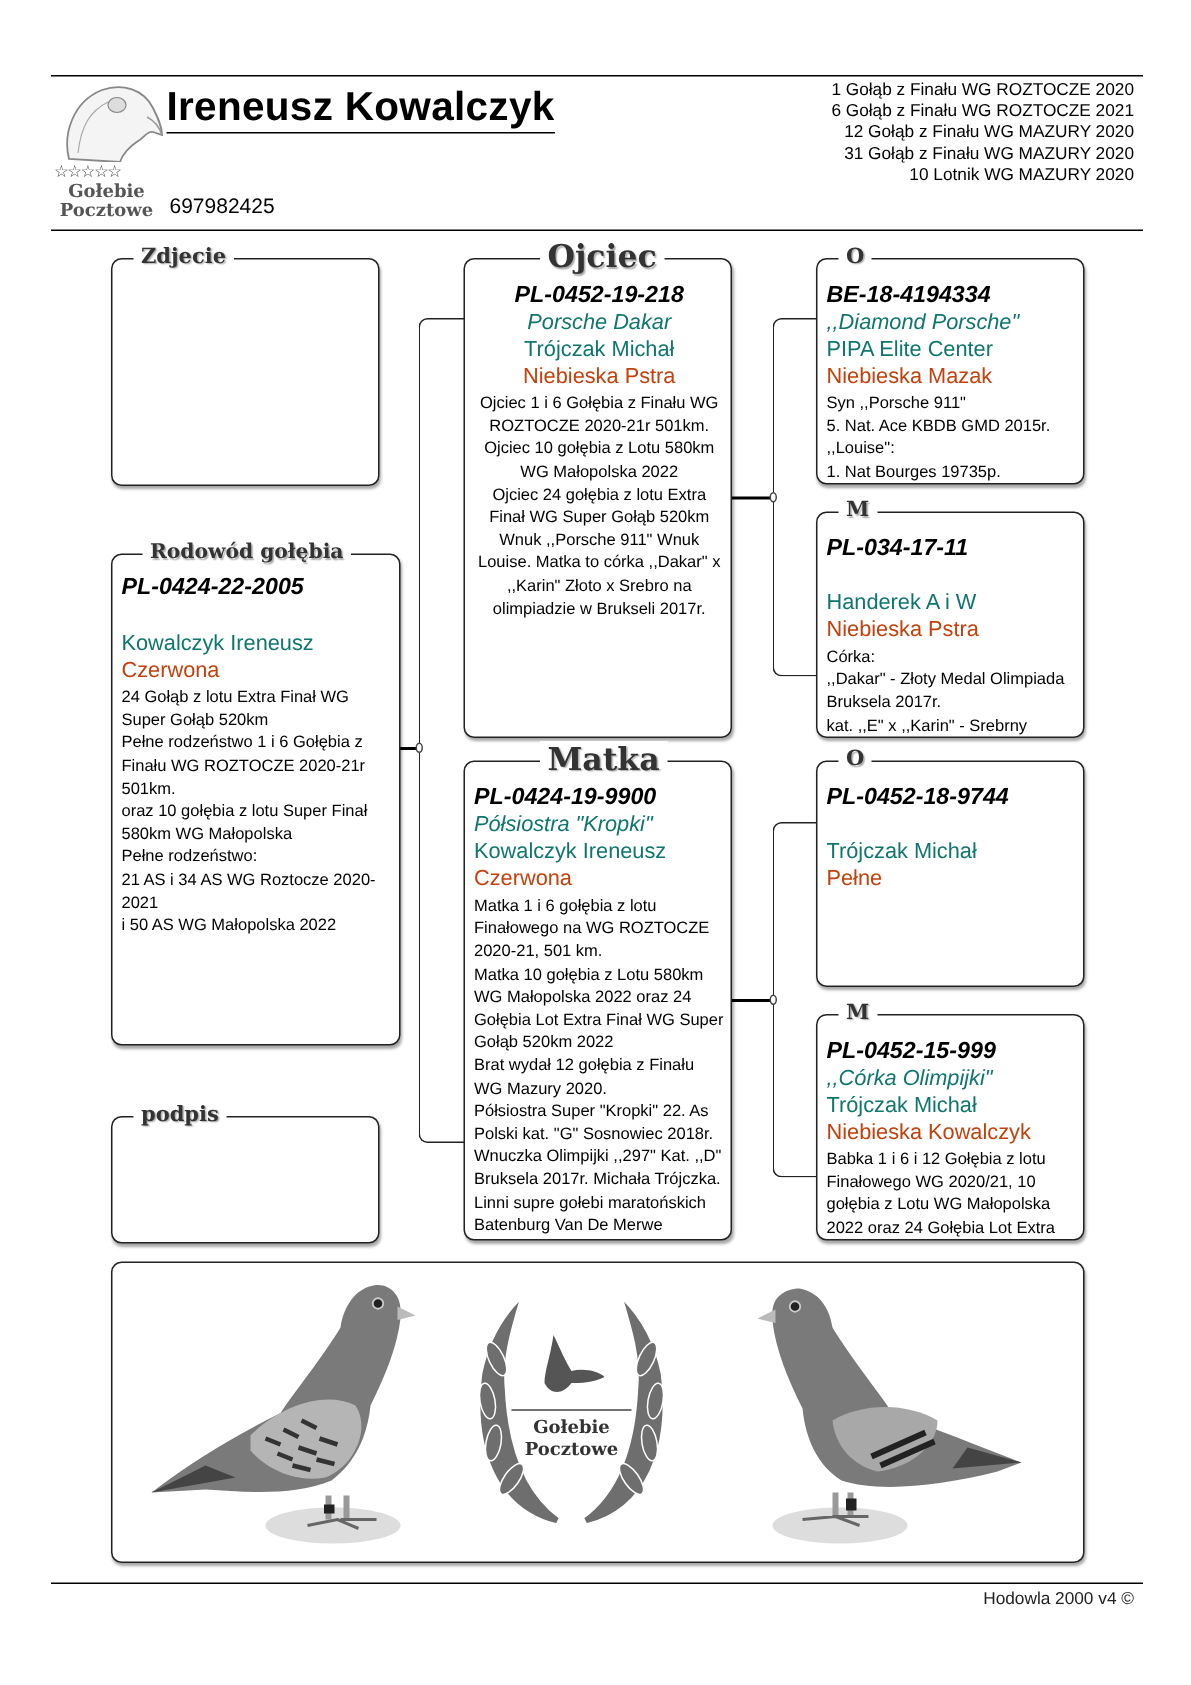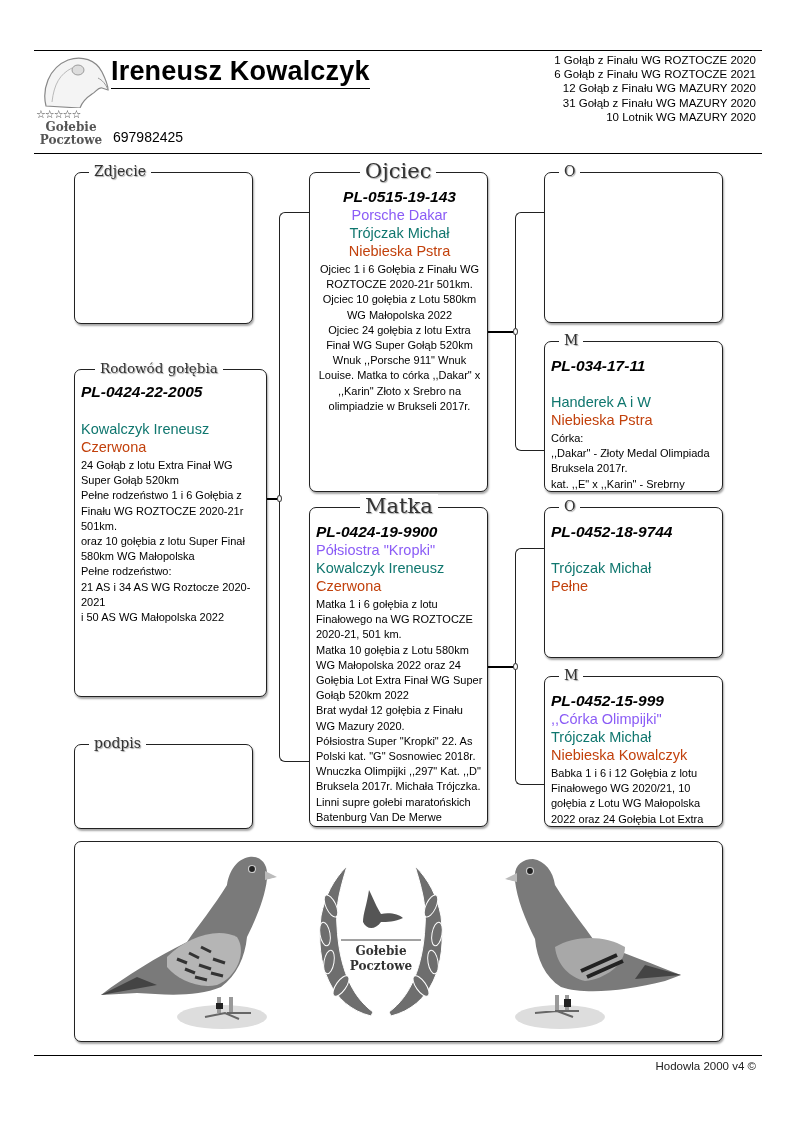--- a/index.html
+++ b/index.html
@@ -6,24 +6,24 @@
   body { width:794px; height:1123px; position:relative; overflow:hidden; font-family:"Liberation Sans", sans-serif; color:#000; }
   .abs { position:absolute; }
   .hline { position:absolute; height:1px; background:#000; }
   
   .logo { left:34px; top:54px; width:74px; height:92px; }
   .owner-name { left:111px; top:54px; font-size:27px; font-weight:bold; letter-spacing:0.2px; border-bottom:1.5px solid #000; padding-bottom:0; line-height:34px; }
   .phone { left:113px; top:129px; font-size:14px; }
   .achievements { right:38px; top:53px; text-align:right; font-size:11.5px; line-height:14.2px; }
   
   .box { position:absolute; border:1.5px solid #222; border-radius:7px; background:#fff; box-shadow:1px 2px 2px rgba(0,0,0,0.35); box-sizing:border-box; }
-  .legend { position:absolute; top:-11px; background:#fff; padding:0 5px; font-family:"DejaVu Serif", serif; font-weight:normal; color:#333; text-shadow:1px 1px 1px #aaa; line-height:18px; }
+  .legend { position:absolute; top:-11px; background:#fff; padding:0 5px; font-family:"DejaVu Serif", serif; font-weight:bold; color:#333; text-shadow:1px 1px 1px #aaa; line-height:18px; }
   .box-content { position:absolute; left:6px; right:4px; top:14px; }
   .ring { font-weight:bold; font-style:italic; font-size:15.5px; line-height:19px; }
-  .name-red { color:#8b5cf6; font-size:14.5px; line-height:18px; }
+  .name-red { color:#0f766e; font-size:14.5px; line-height:18px;font-style:italic; }
   .breeder { color:#0f766e; font-size:14.5px; line-height:18px; }
   .color-blue { color:#c2410c; font-size:14.5px; line-height:19px; }
   .desc { font-size:11px; line-height:15.2px; white-space:pre-line; margin-top:1px; }
   .spacer { height:18px; }
   
   .conn { position:absolute; border:1.5px solid #222; box-sizing:border-box; }
   .knob { position:absolute; width:5px; height:7px; border:1px solid #444; border-radius:50%; background:#fff; box-sizing:border-box; }
   .footer { right:38px; top:1060px; font-size:11.5px; color:#222; }
 </style>
 </head>
@@ -87,21 +87,21 @@
   </div>
 </div>
 
 <div class="box" style="left:74px; top:744px; width:179px; height:85px;">
   <span class="legend" style="left:14px; font-size:14px;">podpis</span>
 </div>
 
 <div class="box" style="left:309px; top:172px; width:179px; height:320px;text-align:center;">
   <span class="legend" style="left:50px; top:-14px; font-size:21px; line-height:24px;">Ojciec</span>
   <div class="box-content">
-    <div class="ring">PL-0515-19-143</div>
+    <div class="ring">PL-0452-19-218</div>
     <div class="name-red">Porsche Dakar</div>
     <div class="breeder">Trójczak Michał</div>
     <div class="color-blue">Niebieska Pstra</div>
     <div class="desc">Ojciec 1 i 6 Gołębia z Finału WG ROZTOCZE 2020-21r 501km.
 Ojciec 10 gołębia z Lotu 580km WG Małopolska 2022
 Ojciec 24 gołębia z lotu Extra Finał WG Super Gołąb 520km Wnuk ,,Porsche 911" Wnuk Louise. Matka to córka ,,Dakar" x ,,Karin" Złoto x Srebro na olimpiadzie w Brukseli 2017r.</div>
   </div>
 </div>
 
 <div class="box" style="left:309px; top:507px; width:179px; height:320px;">
@@ -113,20 +113,30 @@
     <div class="color-blue">Czerwona</div>
     <div class="desc">Matka 1 i 6 gołębia z lotu Finałowego na WG ROZTOCZE 2020-21, 501 km.
 Matka 10 gołębia z Lotu 580km WG Małopolska 2022 oraz 24 Gołębia Lot Extra Finał WG Super Gołąb 520km 2022
 Brat wydał    12 gołębia  z Finału WG Mazury 2020.
 Półsiostra Super "Kropki" 22. As Polski kat. "G" Sosnowiec 2018r. Wnuczka Olimpijki ,,297" Kat. ,,D" Bruksela 2017r. Michała Trójczka. Linni supre gołebi maratońskich Batenburg Van De Merwe</div>
   </div>
 </div>
 
 <div class="box" style="left:544px; top:172px; width:179px; height:151px;">
   <span class="legend" style="left:14px; font-size:14px;">O</span>
+  <div class="box-content">
+    <div class="ring">BE-18-4194334</div>
+    <div class="name-red">,,Diamond Porsche"</div>
+    <div class="breeder">PIPA Elite Center</div>
+    <div class="color-blue">Niebieska Mazak</div>
+    <div class="desc">Syn ,,Porsche 911"
+5. Nat. Ace KBDB GMD 2015r.
+,,Louise":
+1. Nat Bourges 19735p.</div>
+  </div>
 </div>
 
 <div class="box" style="left:544px; top:341px; width:179px; height:151px;">
   <span class="legend" style="left:14px; font-size:14px;">M</span>
   <div class="box-content">
     <div class="ring">PL-034-17-11</div>
     <div class="spacer" style="height:18px;"></div>
     <div class="breeder">Handerek A i W</div>
     <div class="color-blue">Niebieska Pstra</div>
     <div class="desc">Córka:

